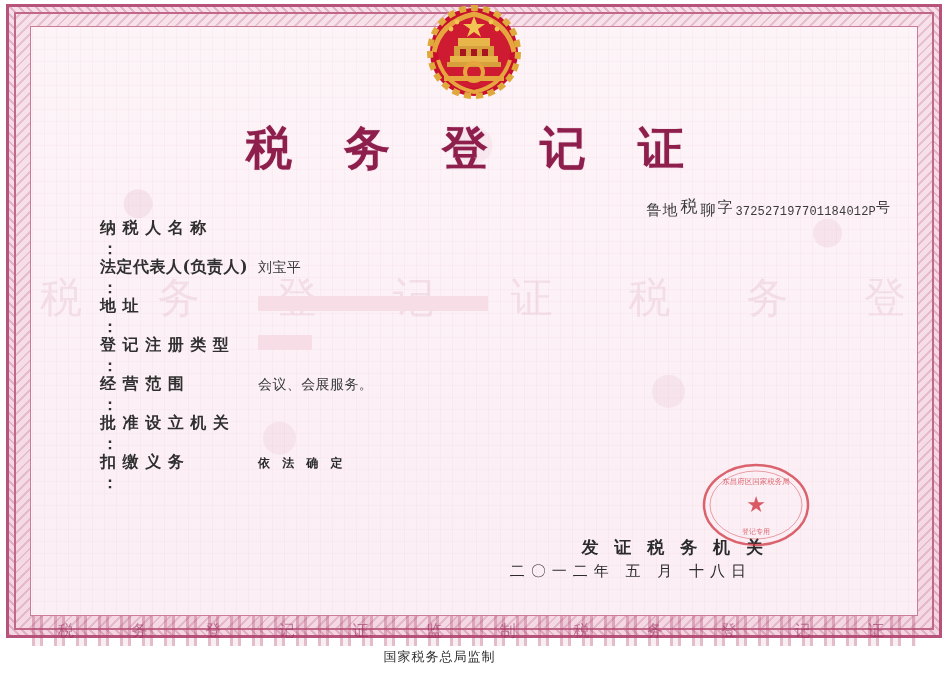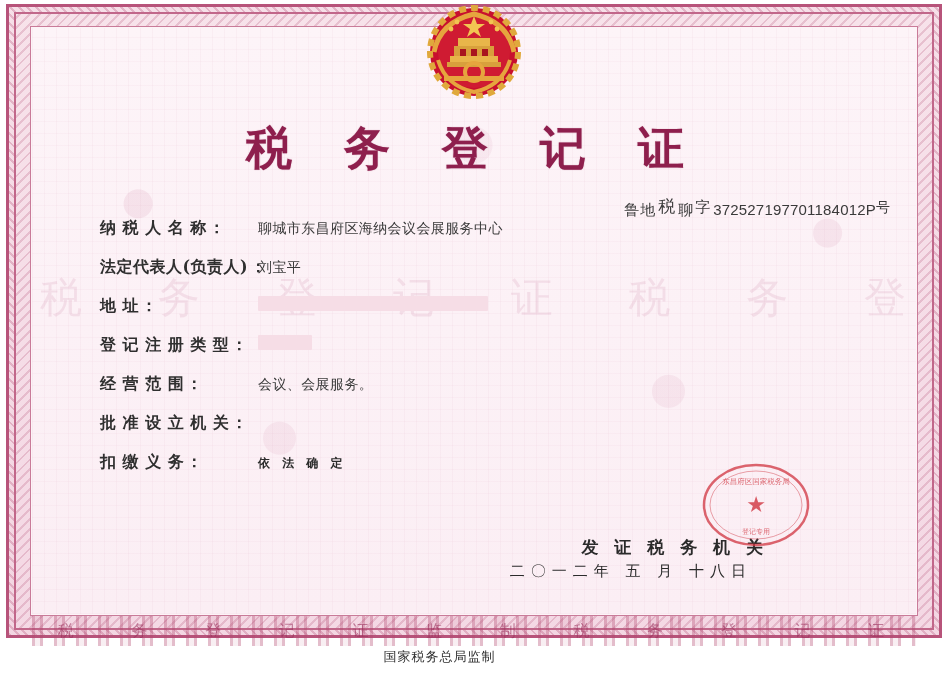--- a/index.html
+++ b/index.html
@@ -184,23 +184,23 @@
     font-size: 15px;
     margin: 0 1px;
   }
   .serial .s-zi {
     font-size: 15px;
     margin: 0 3px 0 1px;
     position: relative;
     top: -3px;
   }
   .serial .s-num {
-    font-size: 15px;
+    font-size: 12px;
     letter-spacing: 0.2px;
-    font-family: Liberation Sans, sans-serif;
+    font-family: Liberation Mono, monospace;
   }
   .serial .s-hao {
     font-size: 14px;
     position: relative;
     top: -3px;
   }
 
   
   .fields {
     position: absolute;
@@ -219,21 +219,22 @@
     flex: 0 0 148px;
     font-family: "DejaVu Serif", "Liberation Serif", serif;
     font-size: 16px;
     color: #2f2f2f;
     font-weight: bold;
     letter-spacing: 0.5px;
     white-space: nowrap;
   }
   .label.spread {
     display: flex;
-    justify-content: flex-start;
+    justify-content: flex-end;
+    flex-direction: column;
   }
   .label .colon {
     margin-left: 2px;
   }
   .value {
     font-family: "DejaVu Sans", "Liberation Sans", sans-serif;
     font-size: 14px;
     color: #3b3b3b;
     padding-left: 10px;
     letter-spacing: 0.4px;
@@ -383,21 +384,20 @@
     <span class="s-hao">号</span>
   </div>
 
   <div class="fields">
 
     <div class="row">
       <div class="label spread">
         <span>纳 税 人 名 称</span>
         <span class="colon">：</span>
       </div>
-      <div class="value">聊城市东昌府区海纳会议会展服务中心</div>
     </div>
 
     <div class="row">
       <div class="label spread">
         <span>法定代表人(负责人)</span>
         <span class="colon">：</span>
       </div>
       <div class="value">刘宝平</div>
     </div>
 

